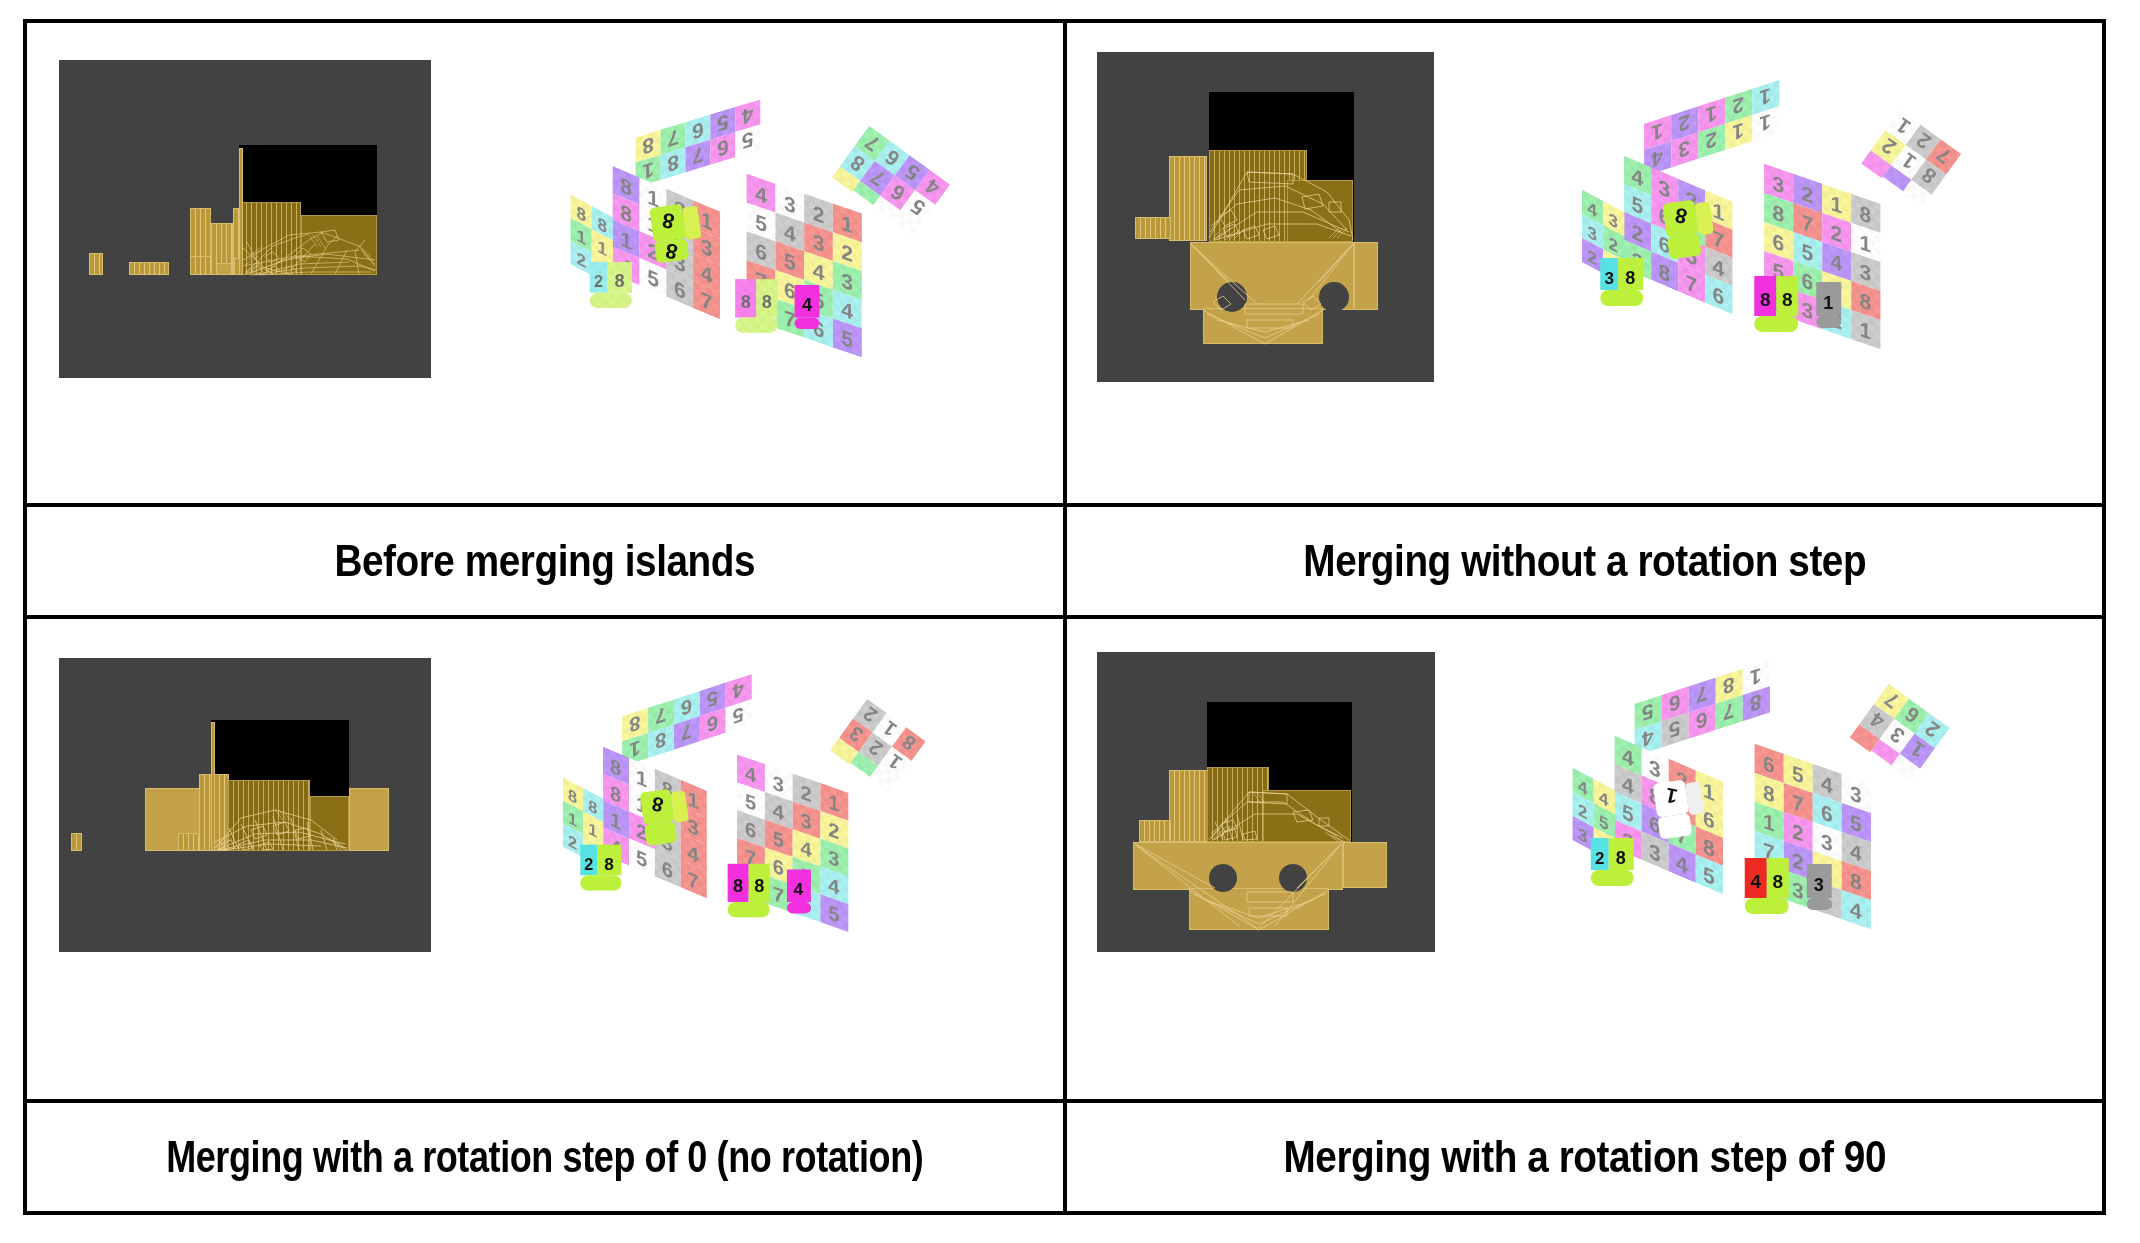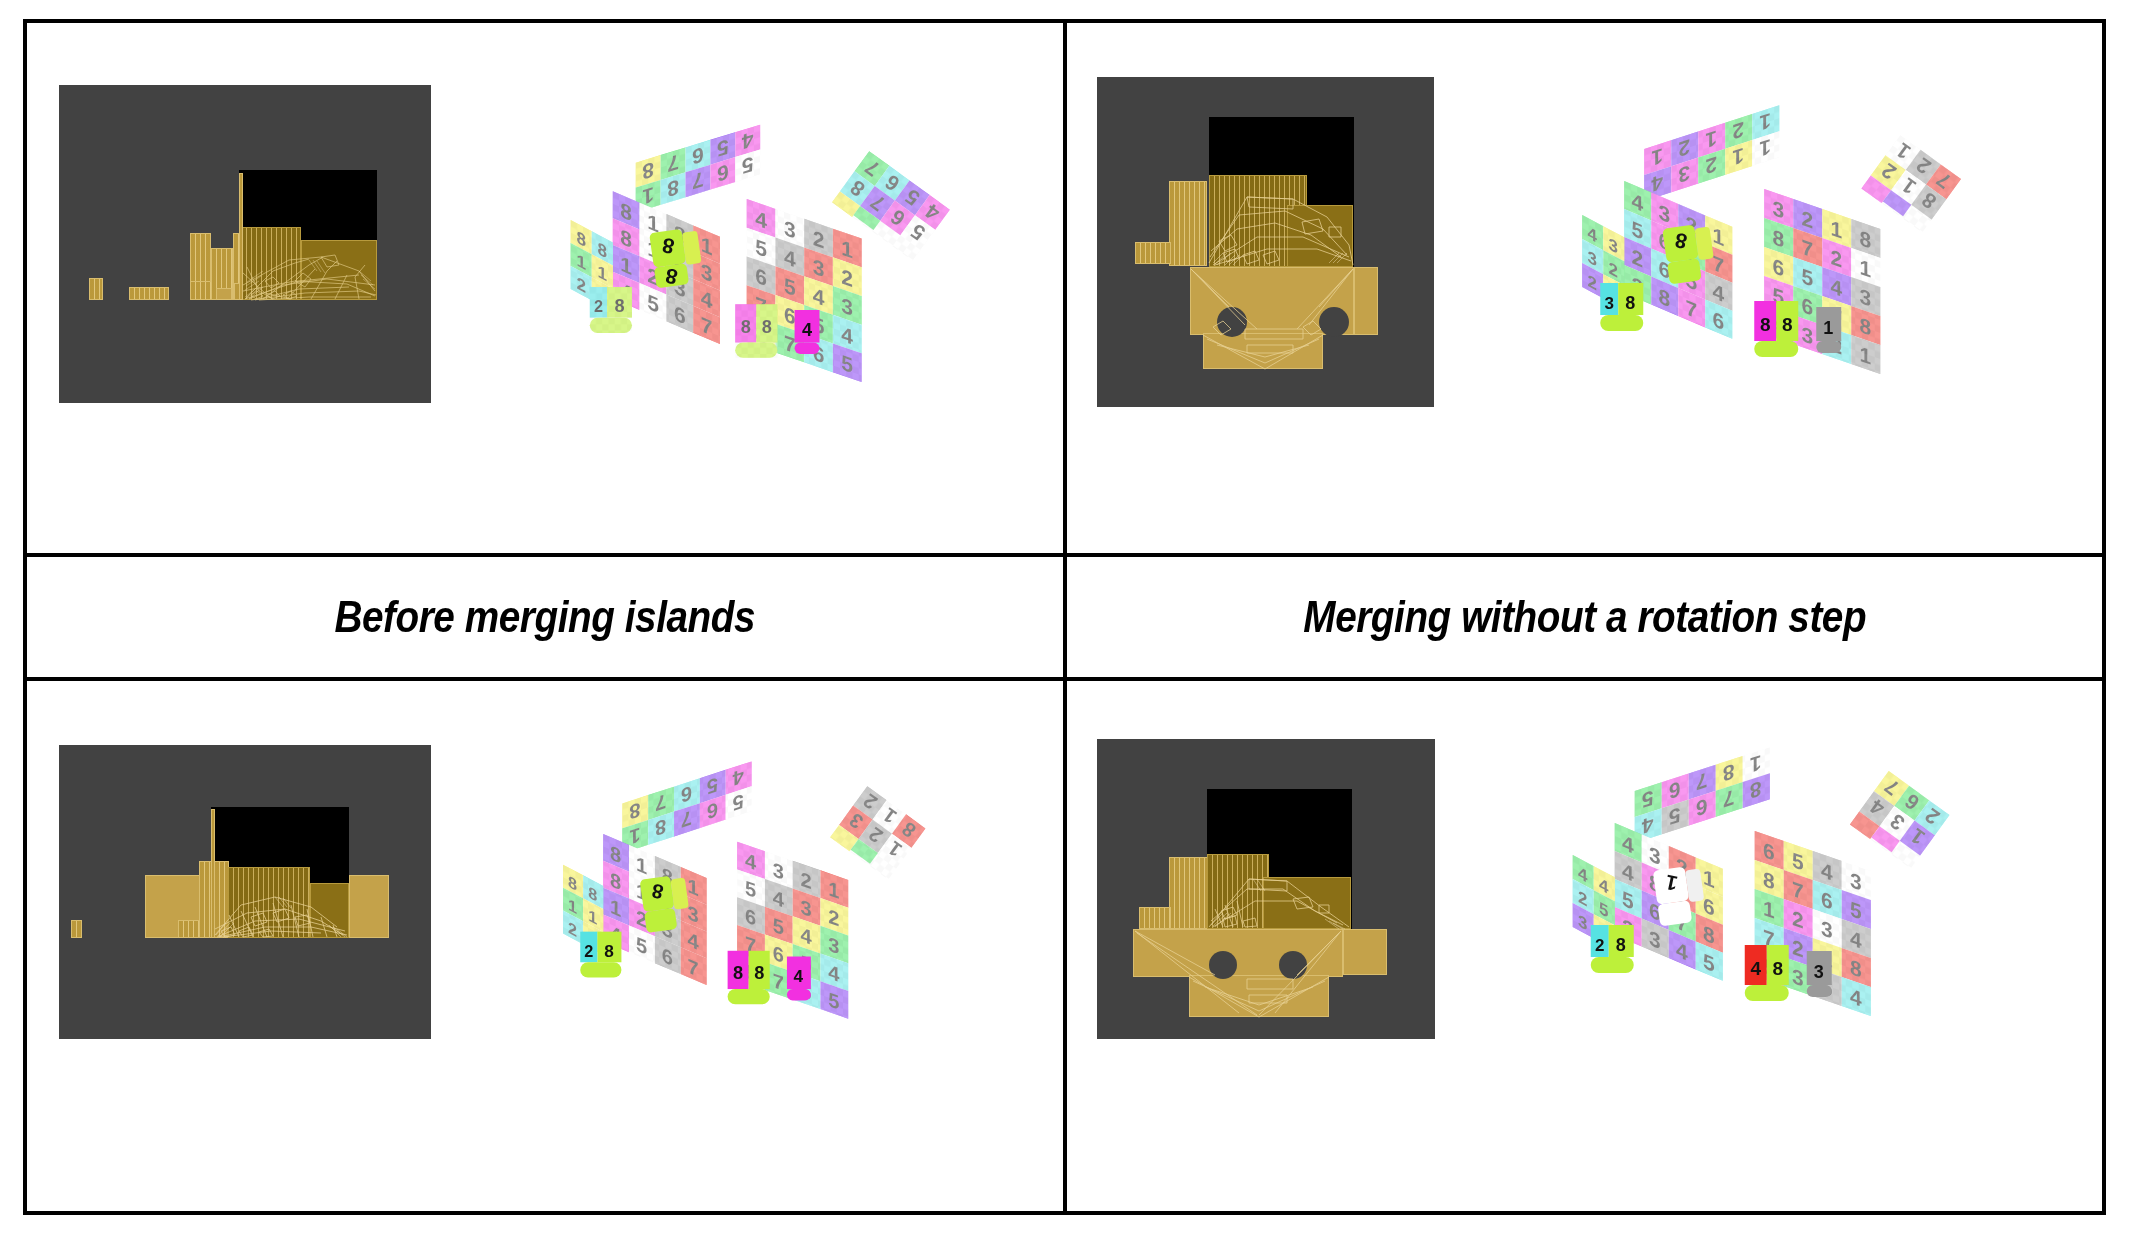--- a/index.html
+++ b/index.html
@@ -25,21 +25,21 @@
     table-layout: fixed;
     background: #ffffff;
   }
   .figure-table td {
     border: 4px solid #000000;
     padding: 0;
     vertical-align: middle;
     background: #ffffff;
   }
   .cell-figure { height: 478px; }
-  .cell-caption { height: 108px; font-style: italic; }
+  .cell-caption { height: 108px; }
 
   .panel-inner {
     position: relative;
     width: 100%;
     height: 478px;
     display: flex;
     flex-direction: row;
     align-items: flex-start;
   }
 
@@ -1058,14 +1058,22 @@
                 <rect x="0" y="34" width="25" height="12" rx="6" fill="#9a9a9a"></rect>
               </g>
             </g>
           </svg>
         </div>
 
       </div>
     </td>
   </tr>
 
+  <tr>
+    <td class="cell-caption">
+      <span class="caption-text long">Merging with a rotation step of 0 (no rotation)</span>
+    </td>
+    <td class="cell-caption">
+      <span class="caption-text">Merging with a rotation step of 90</span>
+    </td>
+  </tr>
 </tbody>
   </table>
 
 </body></html>

